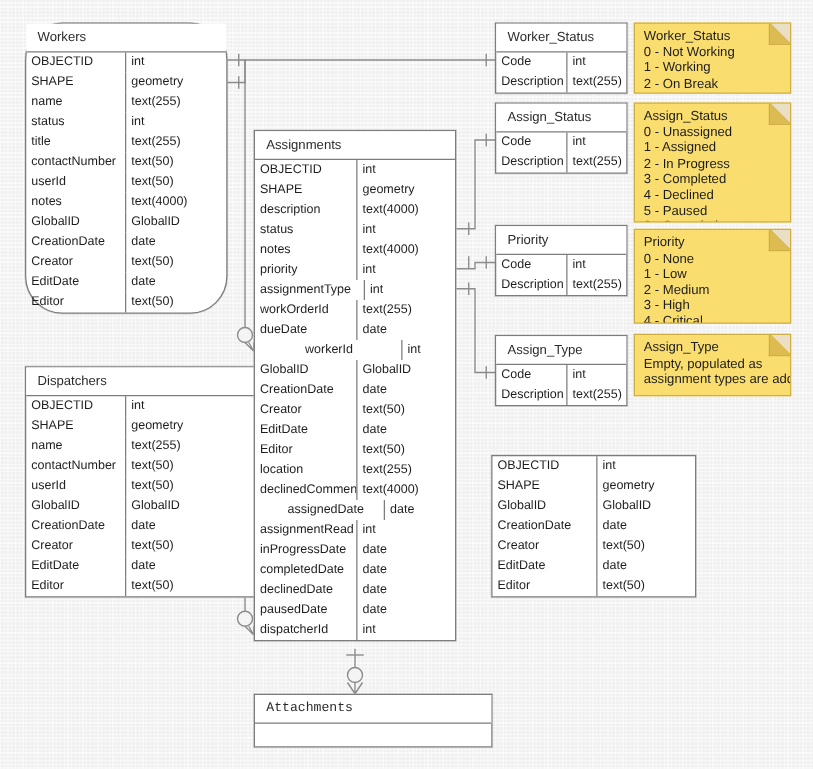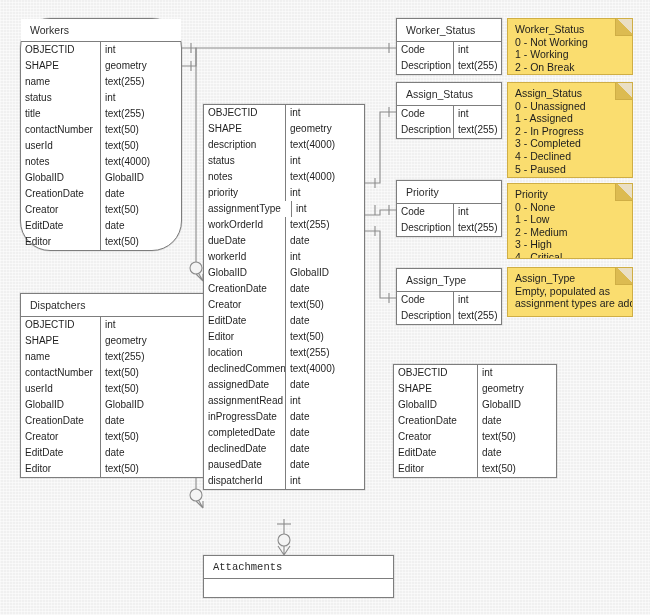--- a/index.html
+++ b/index.html
@@ -232,20 +232,21 @@
             <span class="fname" style="width: 80px;">EditDate</span>
             <span class="ftype">date</span>
           </div>
           <div class="erow">
             <span class="fname" style="width: 80px;">Editor</span>
             <span class="ftype">text(50)</span>
           </div>
         </div>
       </div>
       <div class="entity" style="left: 203px; top: 104px; width: 162px;">
+        <div class="ehead">Assignments</div>
         <div class="ebody">
           <div class="erow">
             <span class="fname" style="width: 82px;">OBJECTID</span>
             <span class="ftype">int</span>
           </div>
           <div class="erow">
             <span class="fname" style="width: 82px;">SHAPE</span>
             <span class="ftype">geometry</span>
           </div>
           <div class="erow">
@@ -270,21 +271,21 @@
           </div>
           <div class="erow">
             <span class="fname" style="width: 82px;">workOrderId</span>
             <span class="ftype">text(255)</span>
           </div>
           <div class="erow">
             <span class="fname" style="width: 82px;">dueDate</span>
             <span class="ftype">date</span>
           </div>
           <div class="erow">
-            <span class="fname" style="width: 82px;">workerId</span>
+            <span class="fname" style="width: 82px; margin-left: 36px;">workerId</span>
             <span class="ftype">int</span>
           </div>
           <div class="erow">
             <span class="fname" style="width: 82px;">GlobalID</span>
             <span class="ftype">GlobalID</span>
           </div>
           <div class="erow">
             <span class="fname" style="width: 82px;">CreationDate</span>
             <span class="ftype">date</span>
           </div>
@@ -302,21 +303,21 @@
           </div>
           <div class="erow">
             <span class="fname" style="width: 82px;">location</span>
             <span class="ftype">text(255)</span>
           </div>
           <div class="erow">
             <span class="fname" style="width: 82px;">declinedComment</span>
             <span class="ftype">text(4000)</span>
           </div>
           <div class="erow">
-            <span class="fname" style="width: 82px;">assignedDate</span>
+            <span class="fname" style="width: 82px; margin-left: 22px;">assignedDate</span>
             <span class="ftype">date</span>
           </div>
           <div class="erow">
             <span class="fname" style="width: 82px;">assignmentRead</span>
             <span class="ftype">int</span>
           </div>
           <div class="erow">
             <span class="fname" style="width: 82px;">inProgressDate</span>
             <span class="ftype">date</span>
           </div>

